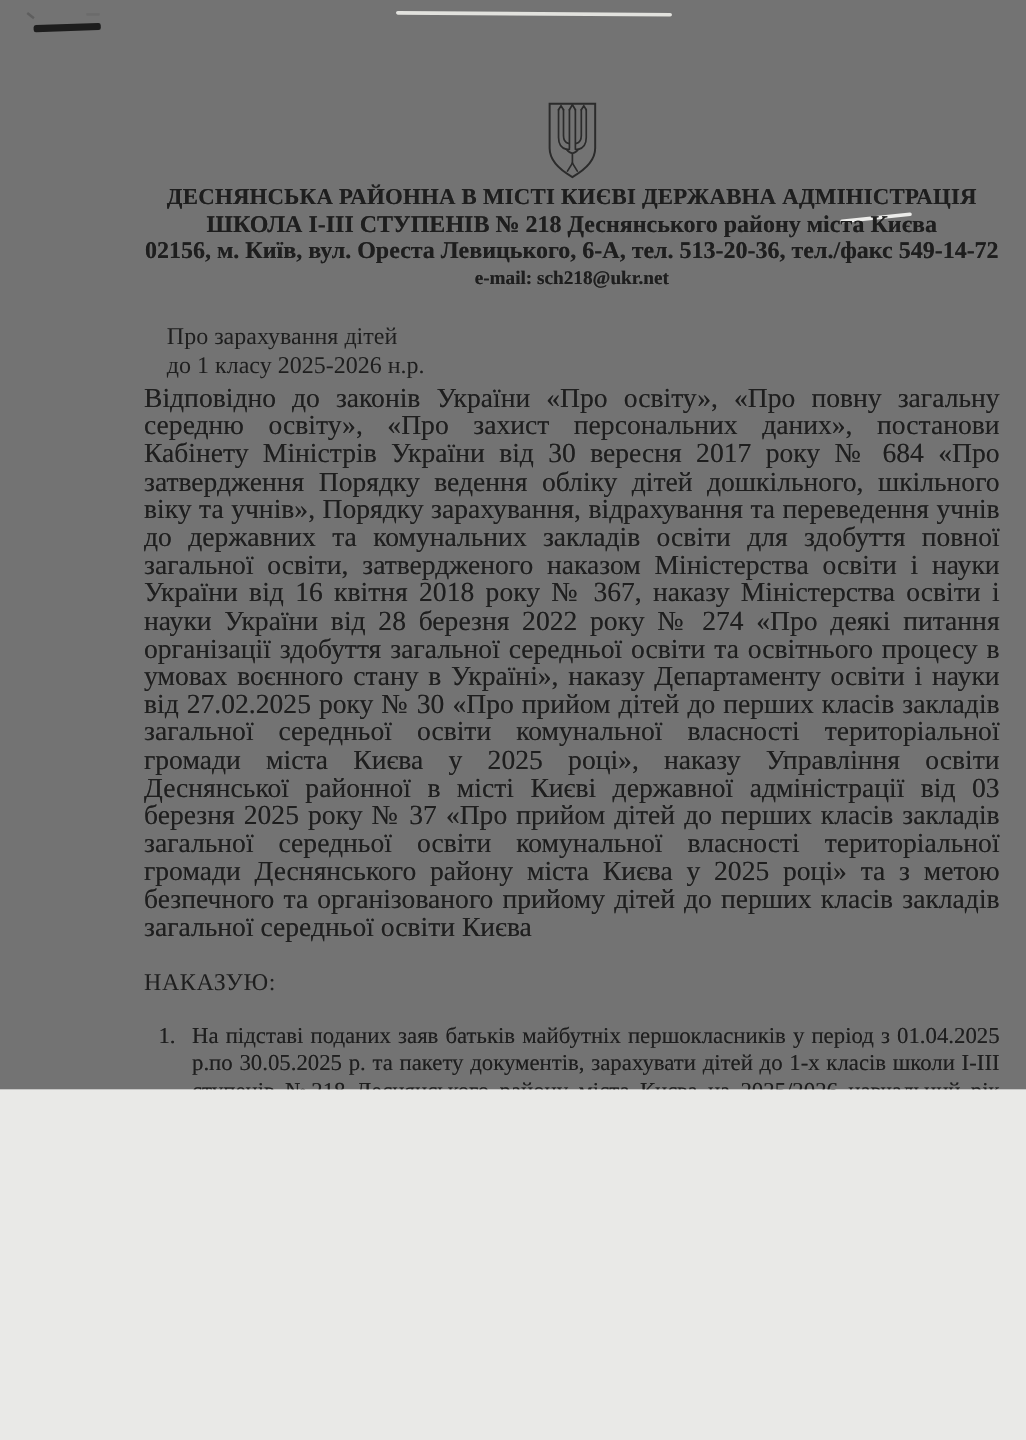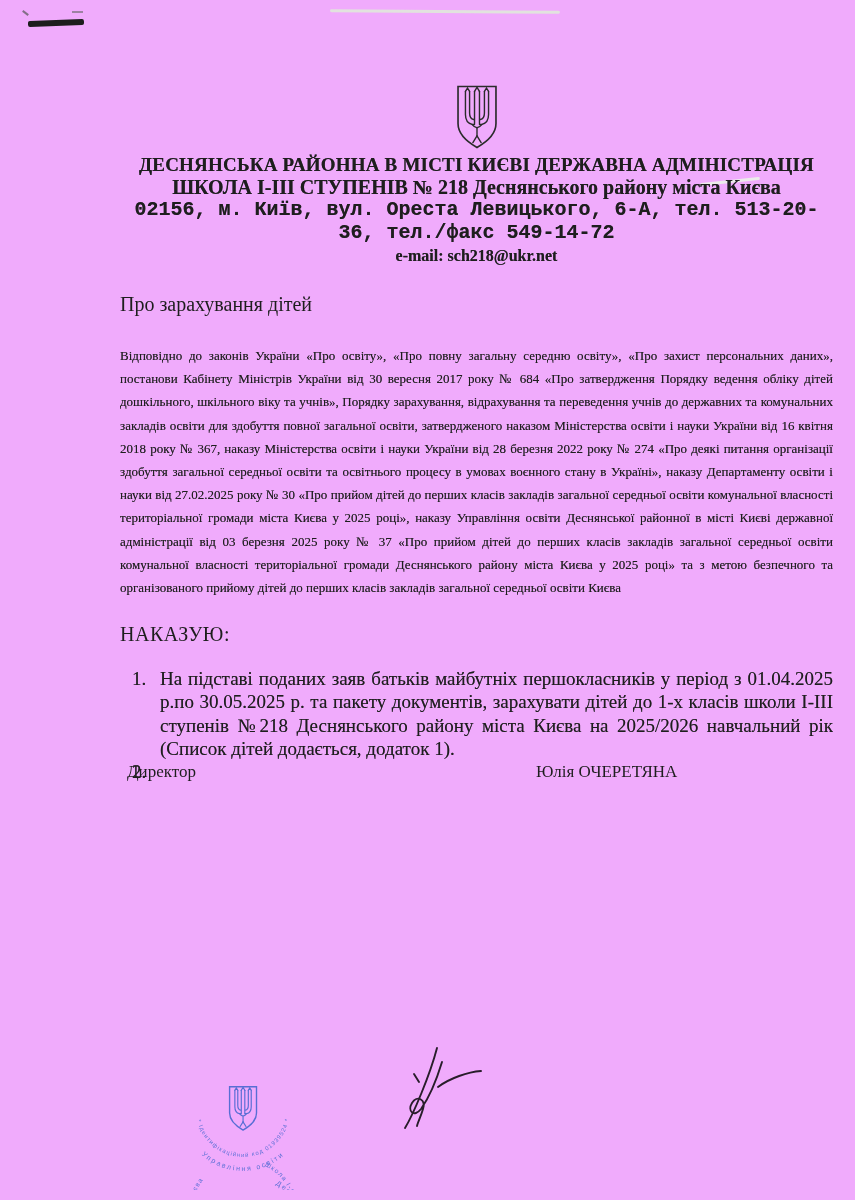--- a/index.html
+++ b/index.html
@@ -1,52 +1,52 @@
 <!DOCTYPE html>
 <html><head>
 <meta charset="utf-8">
 <style>
   html,body{margin:0;padding:0;background:#e9e9e7;}
   .page{
     position:relative;
-    width:855px;height:1200px;
+    width:855px;height:908px;
     margin:0 auto;
-    background:#f0abfc;
+    background:#737373;
     overflow:hidden;
     font-family:"Liberation Serif","DejaVu Serif",serif;
     color:#1e1e1e;
   }
   .content{
     position:absolute;left:120px;top:0;width:713px;
   }
   
   .artifact-bar{position:absolute;left:28px;top:20px;width:56px;height:6px;background:#1d1d1d;border-radius:2px;transform:rotate(-2deg);}
   .artifact-tick1{position:absolute;left:22px;top:12px;width:7px;height:2px;background:#555;transform:rotate(38deg);opacity:.7;}
   .artifact-tick2{position:absolute;left:72px;top:11px;width:11px;height:2px;background:#666;opacity:.6;}
   .artifact-streak{position:absolute;left:330px;top:10px;width:230px;height:3px;background:#e2e2de;transform:rotate(.4deg);border-radius:2px;}
   .artifact-streak2{position:absolute;left:700px;top:180px;width:60px;height:3px;background:#ececea;transform:rotate(-6deg);border-radius:2px;}
 
   .emblem{display:block;margin:84px auto 2px auto;}
 
   .hdr{ text-align:center; font-weight:bold; text-shadow:0 0 .4px rgba(25,25,25,.65); }
   .hdr-l1{font-size:19px;line-height:22px;margin-top:4px;letter-spacing:.2px;}
   .hdr-l2{font-size:20px;line-height:22px;}
-  .hdr-l3{font-size:20px;line-height:23px;font-family:Liberation Mono, monospace;}
+  .hdr-l3{font-size:20px;line-height:23px;}
   .hdr-l4{font-size:16px;line-height:23px;}
 
   .order-title{text-align:center;font-size:20px;line-height:23px;margin-top:25px;letter-spacing:1px;}
 
   .date-row{display:flex;justify-content:space-between;margin-top:22px;font-size:20px;line-height:23px;}
   .date-row .num{padding-right:34px;}
 
-  .subject{margin-top:25px;font-size:20px;line-height:24px;}
+  .subject{margin-top:25px;font-size:20px;line-height:24px;margin-left:19px;}
 
   .body-par{
-    margin-top:28px;
-    font-size:13px;line-height:23.2px;
+    margin-top:3px;
+    font-size:23px;line-height:23.2px;
     text-align:justify;
     text-shadow:0 0 .35px rgba(25,25,25,.55);
   }
 
   .resolve{margin-top:24px;font-size:20px;line-height:23px;letter-spacing:.5px;}
 
   .items{margin-top:21px;}
   .item{position:relative;padding-left:40px;font-size:19px;line-height:23.2px;text-align:justify;text-shadow:0 0 .35px rgba(25,25,25,.55);}
   .item .num{position:absolute;left:12px;top:0;}
 
@@ -93,20 +93,21 @@
 
     <div class="hdr hdr-l1">ДЕСНЯНСЬКА РАЙОННА В МІСТІ КИЄВІ ДЕРЖАВНА АДМІНІСТРАЦІЯ</div>
     <div class="hdr hdr-l2">ШКОЛА І-ІІІ СТУПЕНІВ № 218 Деснянського району міста Києва</div>
     <div class="hdr hdr-l3">02156, м. Київ, вул. Ореста Левицького, 6-А, тел. 513-20-36, тел./факс 549-14-72</div>
     <div class="hdr hdr-l4">e-mail: sch218@ukr.net</div>
 
 
 
     <div class="subject">
       <div>Про зарахування дітей</div>
+      <div>до 1 класу 2025-2026 н.р.</div>
     </div>
 
     <div class="body-par">Відповідно до законів України «Про освіту», «Про повну загальну середню освіту», «Про захист персональних даних», постанови Кабінету Міністрів України від 30 вересня 2017 року № 684 «Про затвердження Порядку ведення обліку дітей дошкільного, шкільного віку та учнів», Порядку зарахування, відрахування та переведення учнів до державних та комунальних закладів освіти для здобуття повної загальної освіти, затвердженого наказом Міністерства освіти і науки України від 16 квітня 2018 року № 367, наказу Міністерства освіти і науки України від 28 березня 2022 року № 274 «Про деякі питання організації здобуття загальної середньої освіти та освітнього процесу в умовах воєнного стану в Україні», наказу Департаменту освіти і науки від 27.02.2025 року № 30 «Про прийом дітей до перших класів закладів загальної середньої освіти комунальної власності територіальної громади міста Києва у 2025 році», наказу Управління освіти Деснянської районної в місті Києві державної адміністрації від 03 березня 2025 року № 37 «Про прийом дітей до перших класів закладів загальної середньої освіти комунальної власності територіальної громади Деснянського району міста Києва у 2025 році» та з метою безпечного та організованого прийому дітей до перших класів закладів загальної середньої освіти Києва</div>
 
     <div class="resolve">НАКАЗУЮ:</div>
 
     <div class="items">
       <div class="item">
         <span class="num">1.</span>
         <span>На підставі поданих заяв батьків майбутніх першокласників у період з 01.04.2025 р.по 30.05.2025 р. та пакету документів, зарахувати дітей до 1-х класів школи І-ІІІ ступенів №218 Деснянського району міста Києва на 2025/2026 навчальний рік (Список дітей додається, додаток 1).</span>

